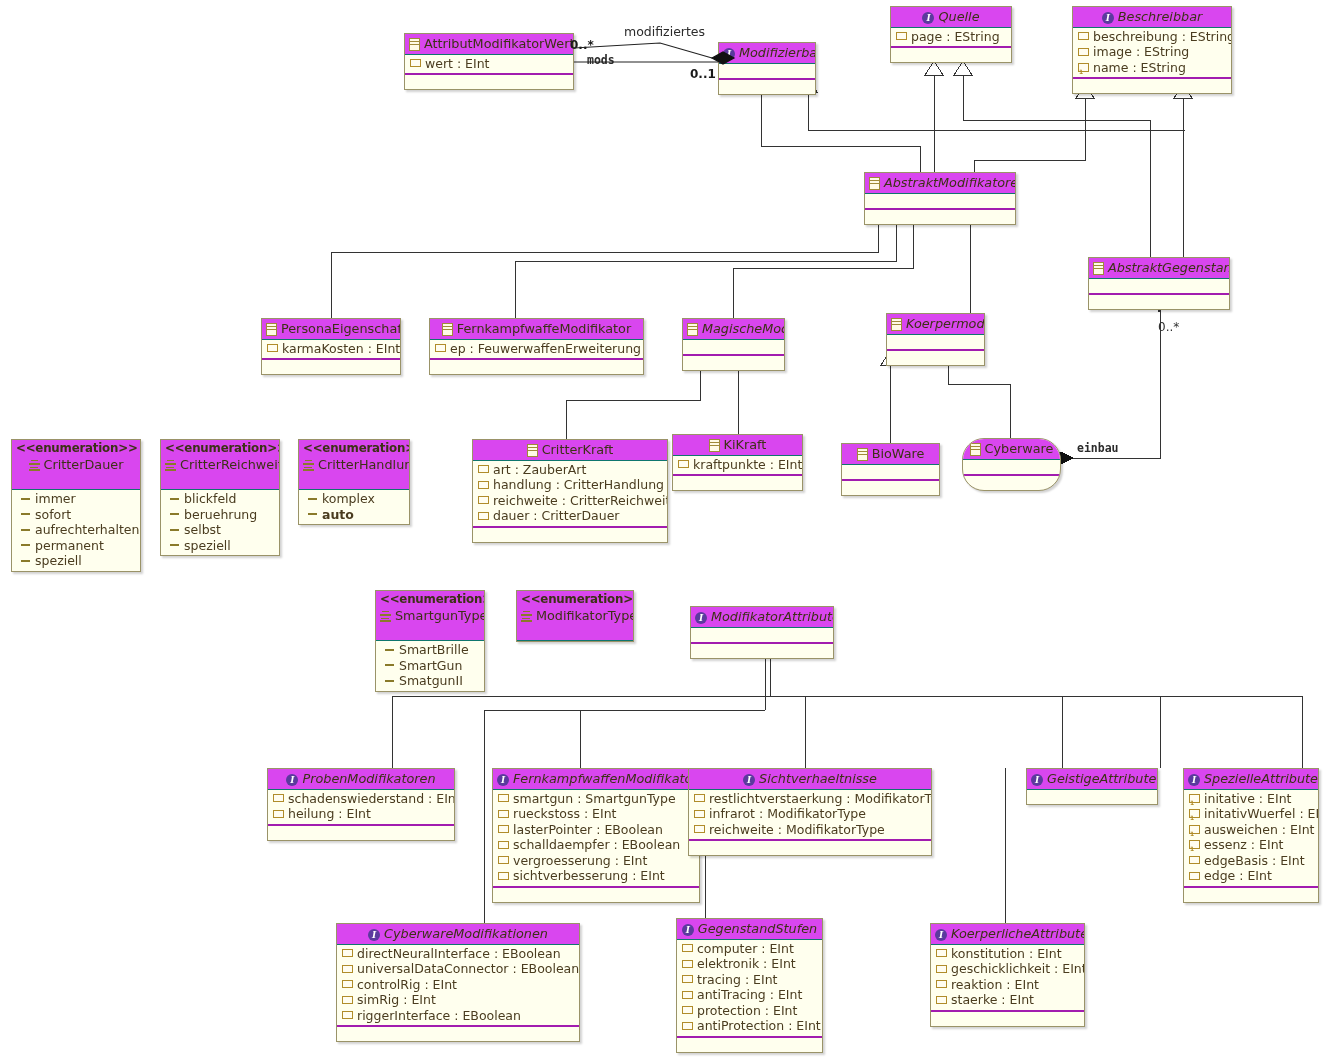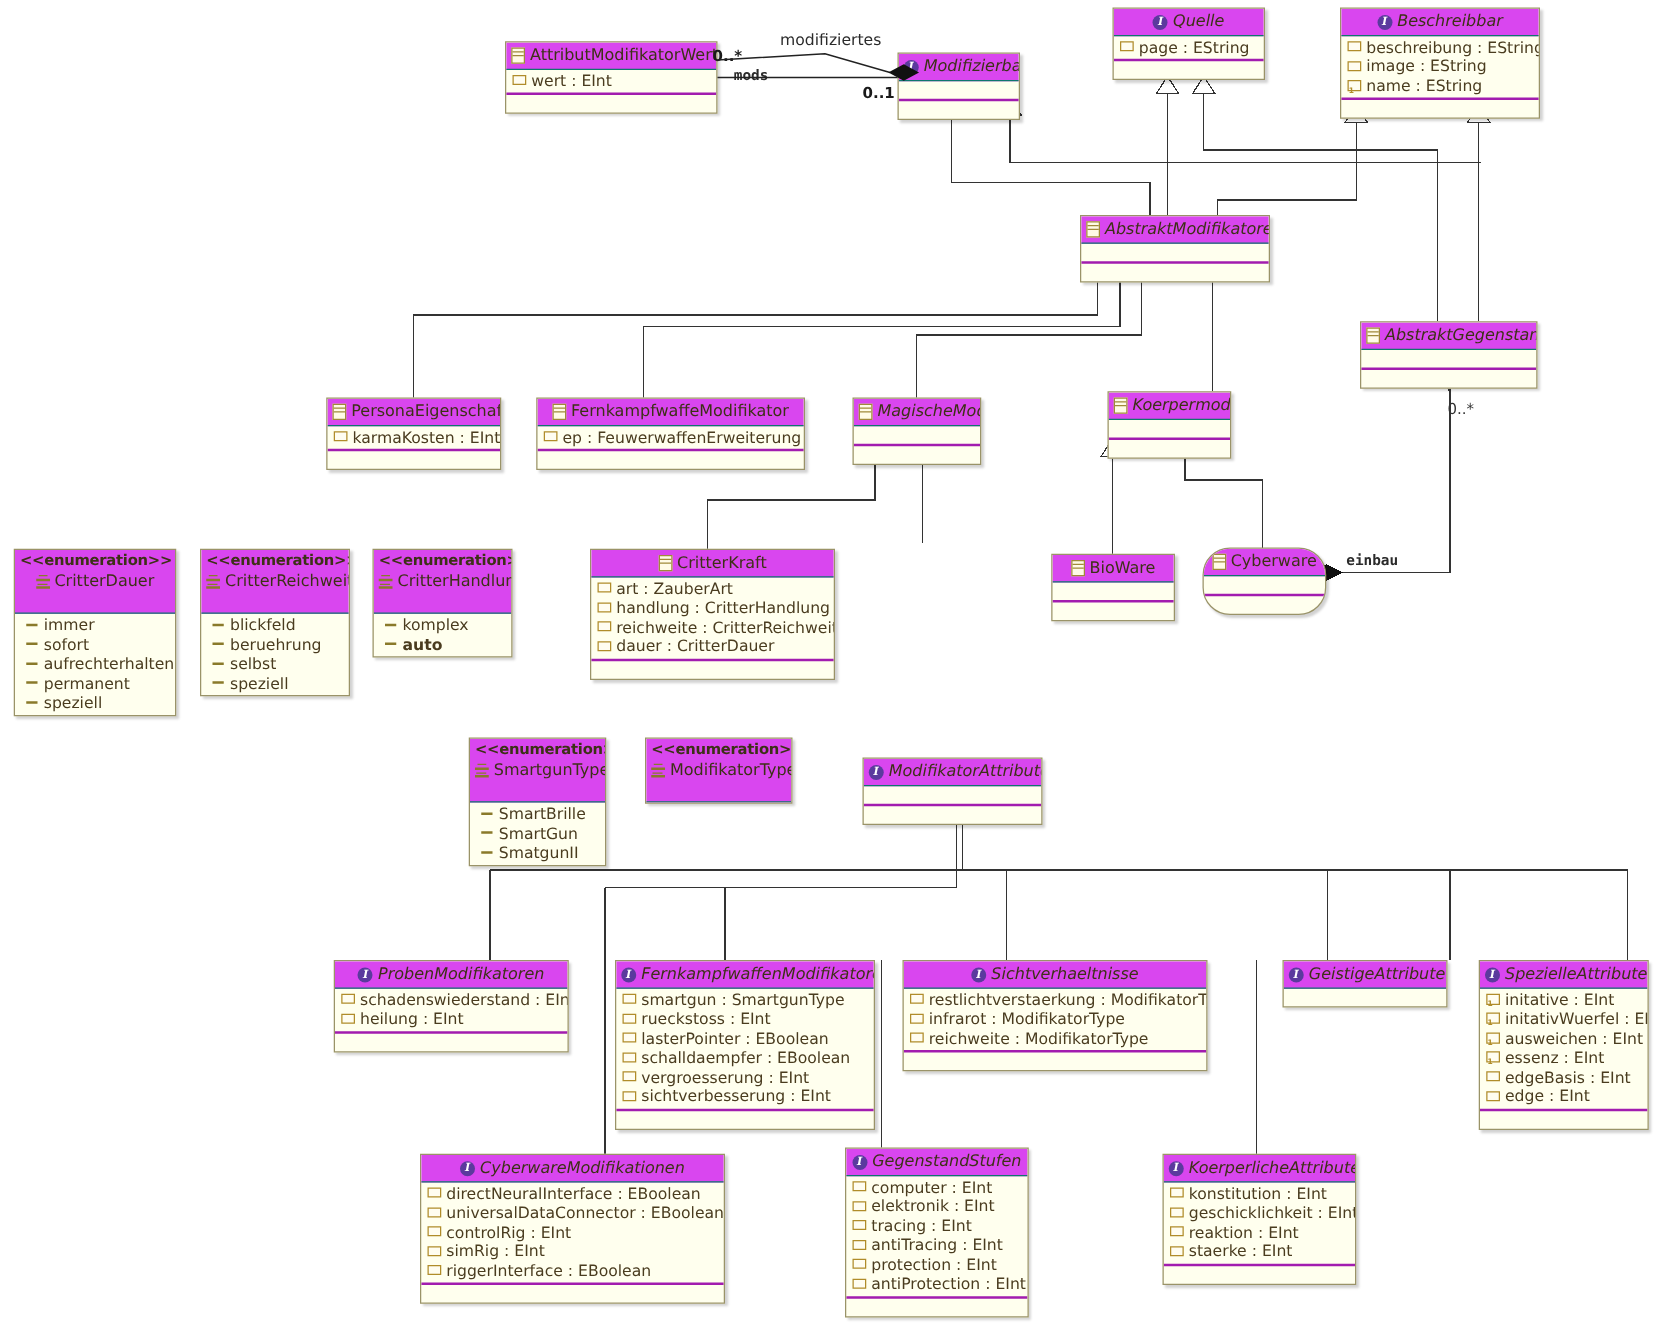--- a/index.html
+++ b/index.html
@@ -431,20 +431,33 @@
           <span class="txt">reichweite : CritterReichweite</span>
         </div>
       <div class="attr">
           <span class="ico ico-attr"></span>
           <span class="txt">dauer : CritterDauer</span>
         </div>
     </div>
     <div class="compart empty"></div>
   </div>
 
+  <div class="uml" style="left:672px;top:434px;width:131px;">
+    <div class="hdr">
+      <span class="ico ico-class"></span>
+      <span class="nm">KiKraft</span>
+    </div>
+    <div class="compart">
+      <div class="attr">
+          <span class="ico ico-attr"></span>
+          <span class="txt">kraftpunkte : EInt</span>
+        </div>
+    </div>
+    <div class="compart empty"></div>
+  </div>
 
   <div class="uml" style="left:841px;top:443px;width:99px;">
     <div class="hdr">
       <span class="ico ico-class"></span>
       <span class="nm">BioWare</span>
     </div>
     <div class="compart empty"></div>
     <div class="compart empty"></div>
   </div>
 
@@ -541,21 +554,21 @@
           <span class="txt">vergroesserung : EInt</span>
         </div>
       <div class="attr">
           <span class="ico ico-attr"></span>
           <span class="txt">sichtverbesserung : EInt</span>
         </div>
     </div>
     <div class="compart empty"></div>
   </div>
 
-  <div class="uml" style="left:722px;top:768px;width:244px;">
+  <div class="uml" style="left:688px;top:768px;width:244px;">
     <div class="hdr">
       <span class="ico ico-iface">I</span>
       <span class="nm ital">Sichtverhaeltnisse</span>
     </div>
     <div class="compart">
       <div class="attr">
           <span class="ico ico-attr"></span>
           <span class="txt">restlichtverstaerkung : ModifikatorType</span>
         </div>
       <div class="attr">

